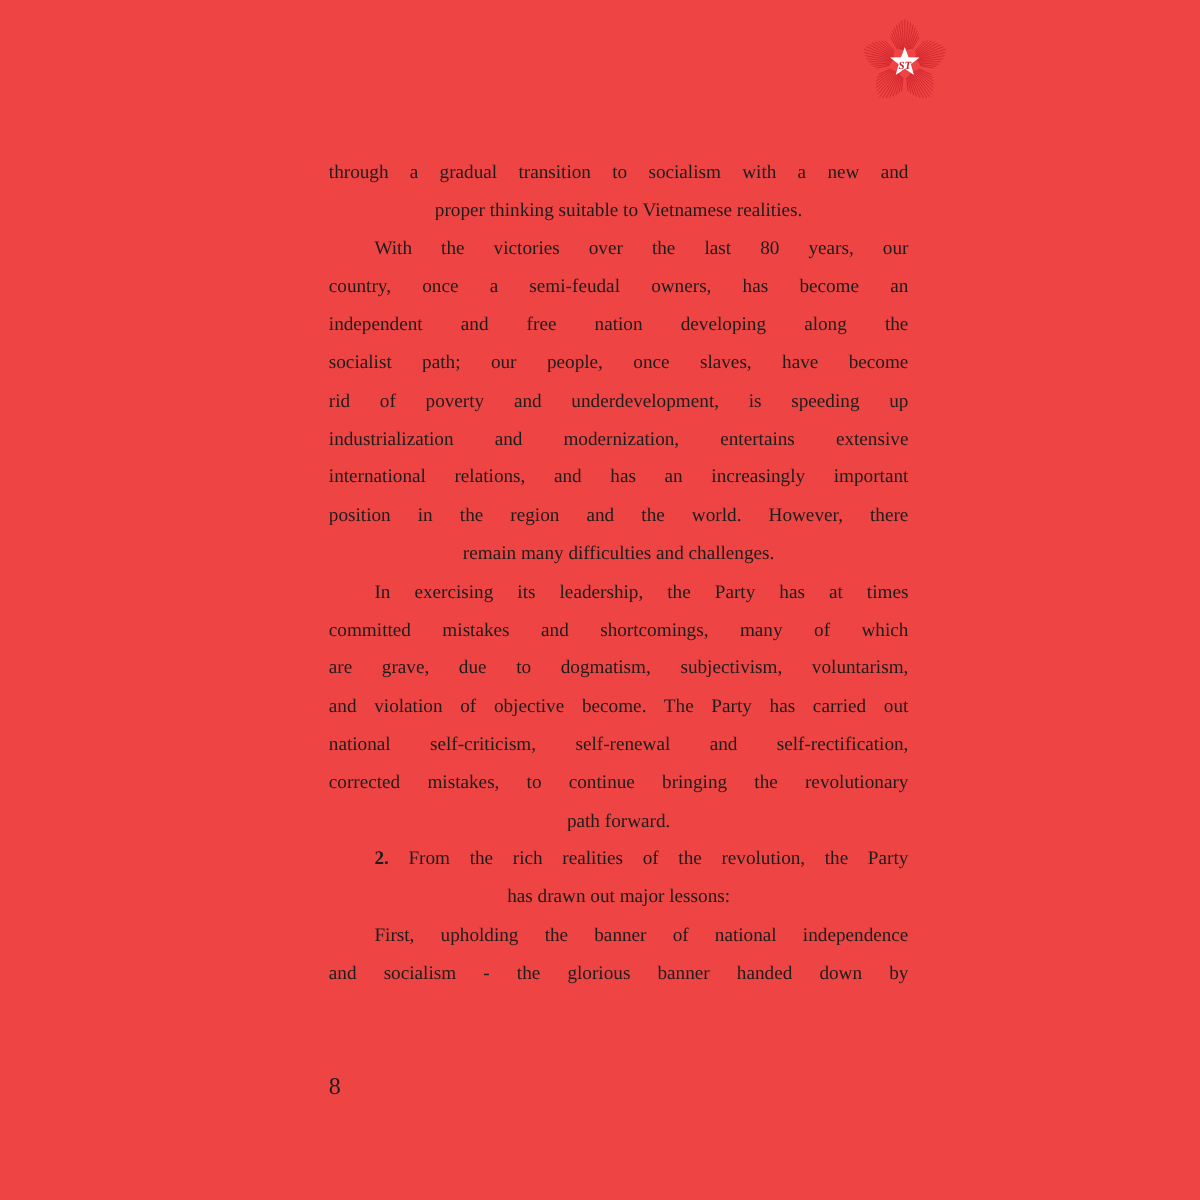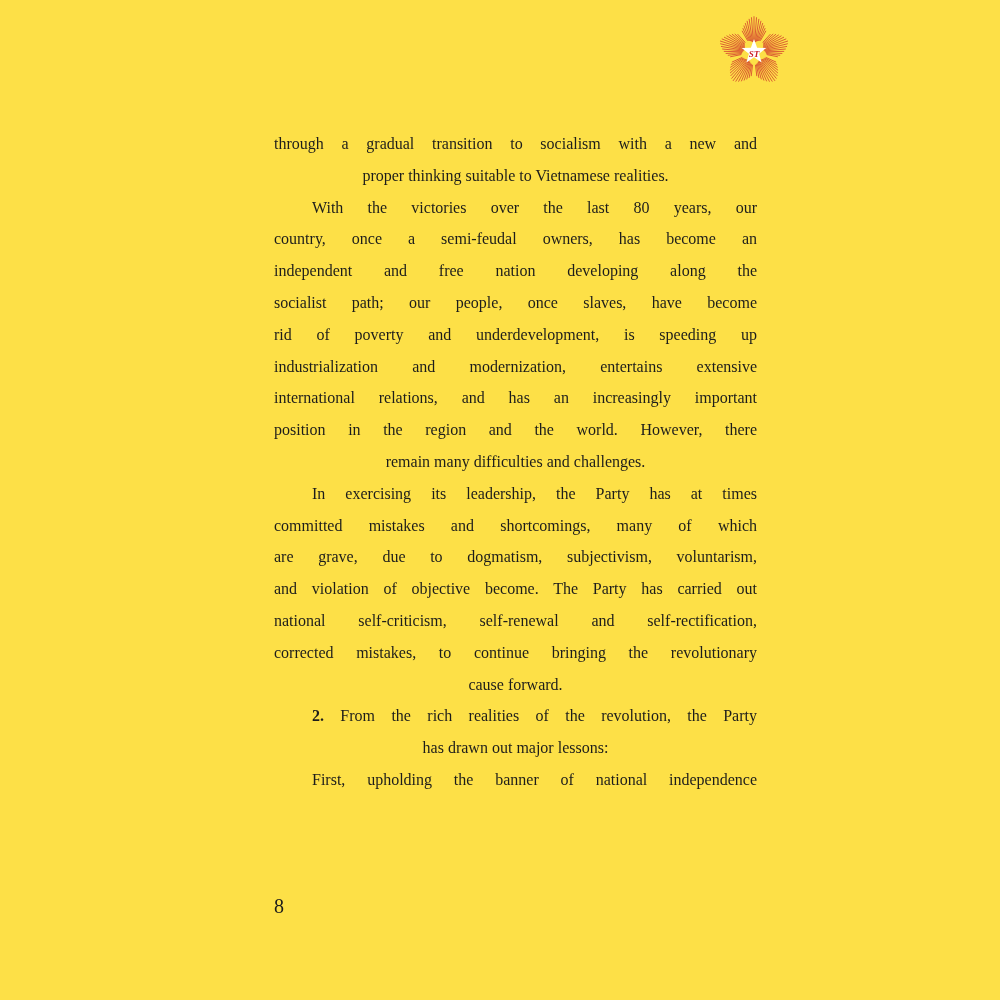--- a/index.html
+++ b/index.html
@@ -1,20 +1,20 @@
 <!DOCTYPE html>
 <html><head>
 <meta charset="utf-8">
 <style>
   html, body { margin: 0; padding: 0; background: #ffffff; }
   #page {
     position: relative;
     width: 1000px;
     height: 1000px;
-    background: #fde047;
+    background: #ef4444;
     overflow: hidden;
     font-family: "Liberation Serif", "DejaVu Serif", serif;
     color: #1d1d1b;
   }
   #logo {
     position: absolute;
     left: 716px;
     top: 14px;
     width: 76px;
     height: 76px;
@@ -152,26 +152,27 @@
         <div class="line just"><span>position in the region and the world. However, there</span></div>
         <div class="line left"><span>remain many difficulties and challenges.</span></div>
       </div>
       <div class="para">
         <div class="line just indent"><span>In exercising its leadership, the Party has at times</span></div>
         <div class="line just"><span>committed mistakes and shortcomings, many of which</span></div>
         <div class="line just"><span>are grave, due to dogmatism, subjectivism, voluntarism,</span></div>
         <div class="line just"><span>and violation of objective become. The Party has carried out</span></div>
         <div class="line just"><span>national self-criticism, self-renewal and self-rectification,</span></div>
         <div class="line just"><span>corrected mistakes, to continue bringing the revolutionary</span></div>
-        <div class="line left"><span>cause forward.</span></div>
+        <div class="line left"><span>path forward.</span></div>
       </div>
       <div class="para">
         <div class="line just indent"><span class="b">2.</span><span> From the rich realities of the revolution, the Party</span></div>
         <div class="line left"><span>has drawn out </span><span class="i">major lessons</span><span>:</span></div>
       </div>
       <div class="para">
         <div class="line just indent"><span class="i">First, upholding the banner of national independence</span></div>
+        <div class="line just"><span class="i">and socialism</span><span> - the glorious banner handed down by</span></div>
       </div>
     </div>
 
   <div id="page-number">8</div>
 
 </div>
 
 </body></html>

